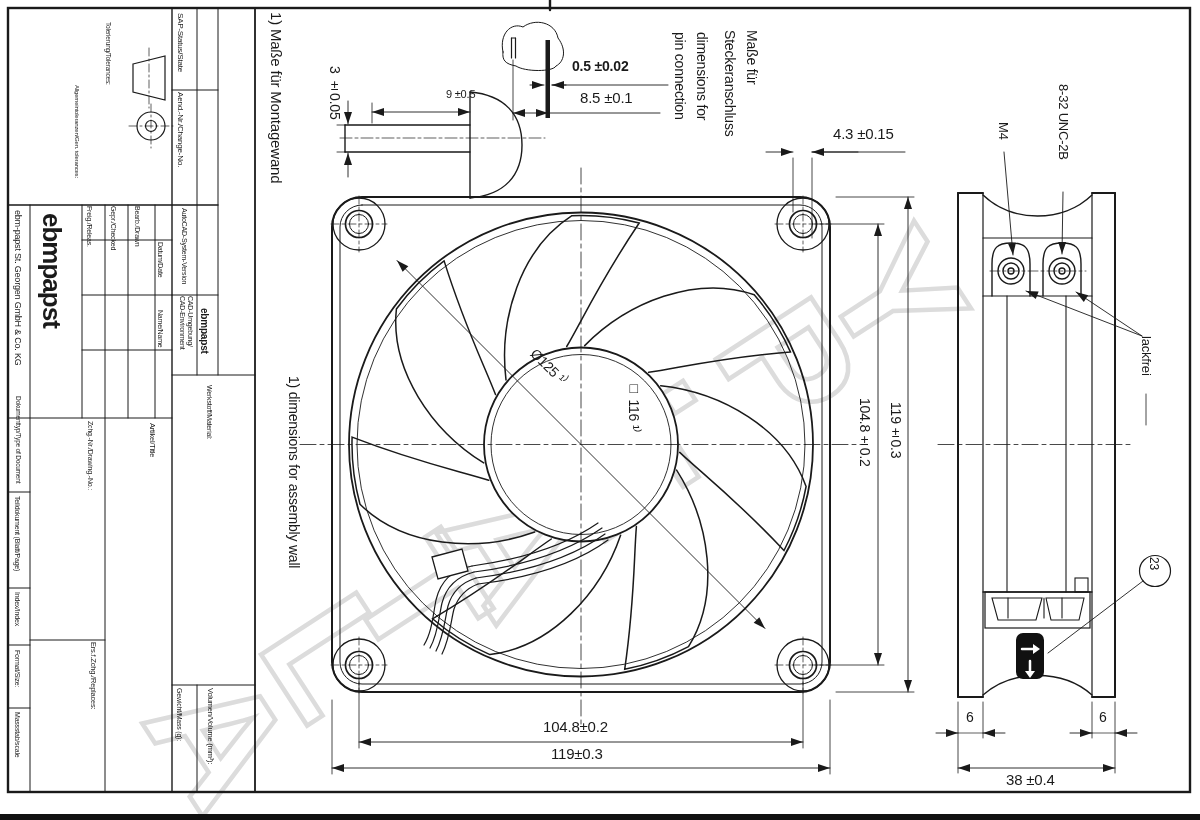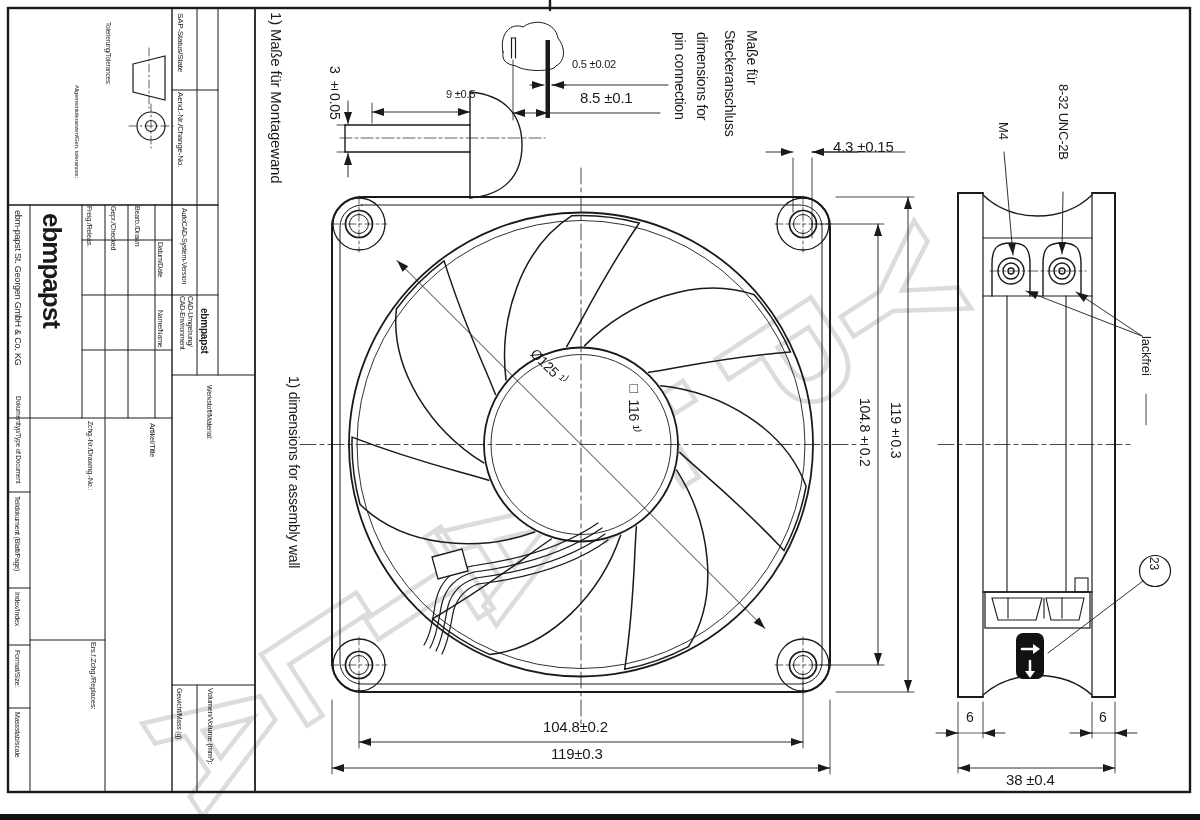--- a/index.html
+++ b/index.html
@@ -290,23 +290,23 @@
 <div class="t v" style="left:722px;top:30px;font-size:14px;">Steckeranschluss</div>
 <div class="t v" style="left:694px;top:32px;font-size:14px;">dimensions for</div>
 <div class="t v" style="left:672px;top:32px;font-size:14px;">pin connection</div>
 <div class="t v" style="left:996px;top:122px;font-size:13px;">M4</div>
 <div class="t v" style="left:1056px;top:84px;font-size:13px;">8-32 UNC-2B</div>
 <div class="t v" style="left:1139px;top:336px;font-size:13px;">lackfrei</div>
 <div class="t v" style="left:1147px;top:557px;font-size:12px;">23</div>
 
 <div class="t v" style="left:327px;top:66px;font-size:14px;">3 ±0.05</div>
 <div class="t" style="left:446px;top:89px;font-size:11px;">9 ±0.5</div>
-<div class="t" style="left:572px;top:59px;font-size:11px;">0.5 ±0.02</div>
+<div class="t" style="left:572px;top:59px;font-size:14px;font-weight:bold;">0.5 ±0.02</div>
 <div class="t" style="left:580px;top:90px;font-size:15px;text-align:right;">8.5 ±0.1</div>
-<div class="t" style="left:833px;top:126px;font-size:15px;margin-top:13px;">4.3 ±0.15</div>
+<div class="t" style="left:833px;top:126px;font-size:15px;">4.3 ±0.15</div>
 <div class="t" style="left:543px;top:719px;font-size:15px;">104.8±0.2</div>
 <div class="t" style="left:551px;top:746px;font-size:15px;">119±0.3</div>
 <div class="t v" style="left:857px;top:398px;font-size:14px;">104.8±0.2</div>
 <div class="t v" style="left:888px;top:402px;font-size:14px;">119±0.3</div>
 <div class="t" style="left:1006px;top:764px;font-size:15px;margin-top:8px;">38 ±0.4</div>
 <div class="t" style="left:966px;top:710px;font-size:14px;">6</div>
 <div class="t" style="left:1099px;top:710px;font-size:14px;">6</div>
 <div class="t r45" style="left:538px;top:346px;font-size:14px;">Ø125 ¹⁾</div>
 <div class="t v" style="left:626px;top:380px;font-size:14px;">□ 116 ¹⁾</div>
 

